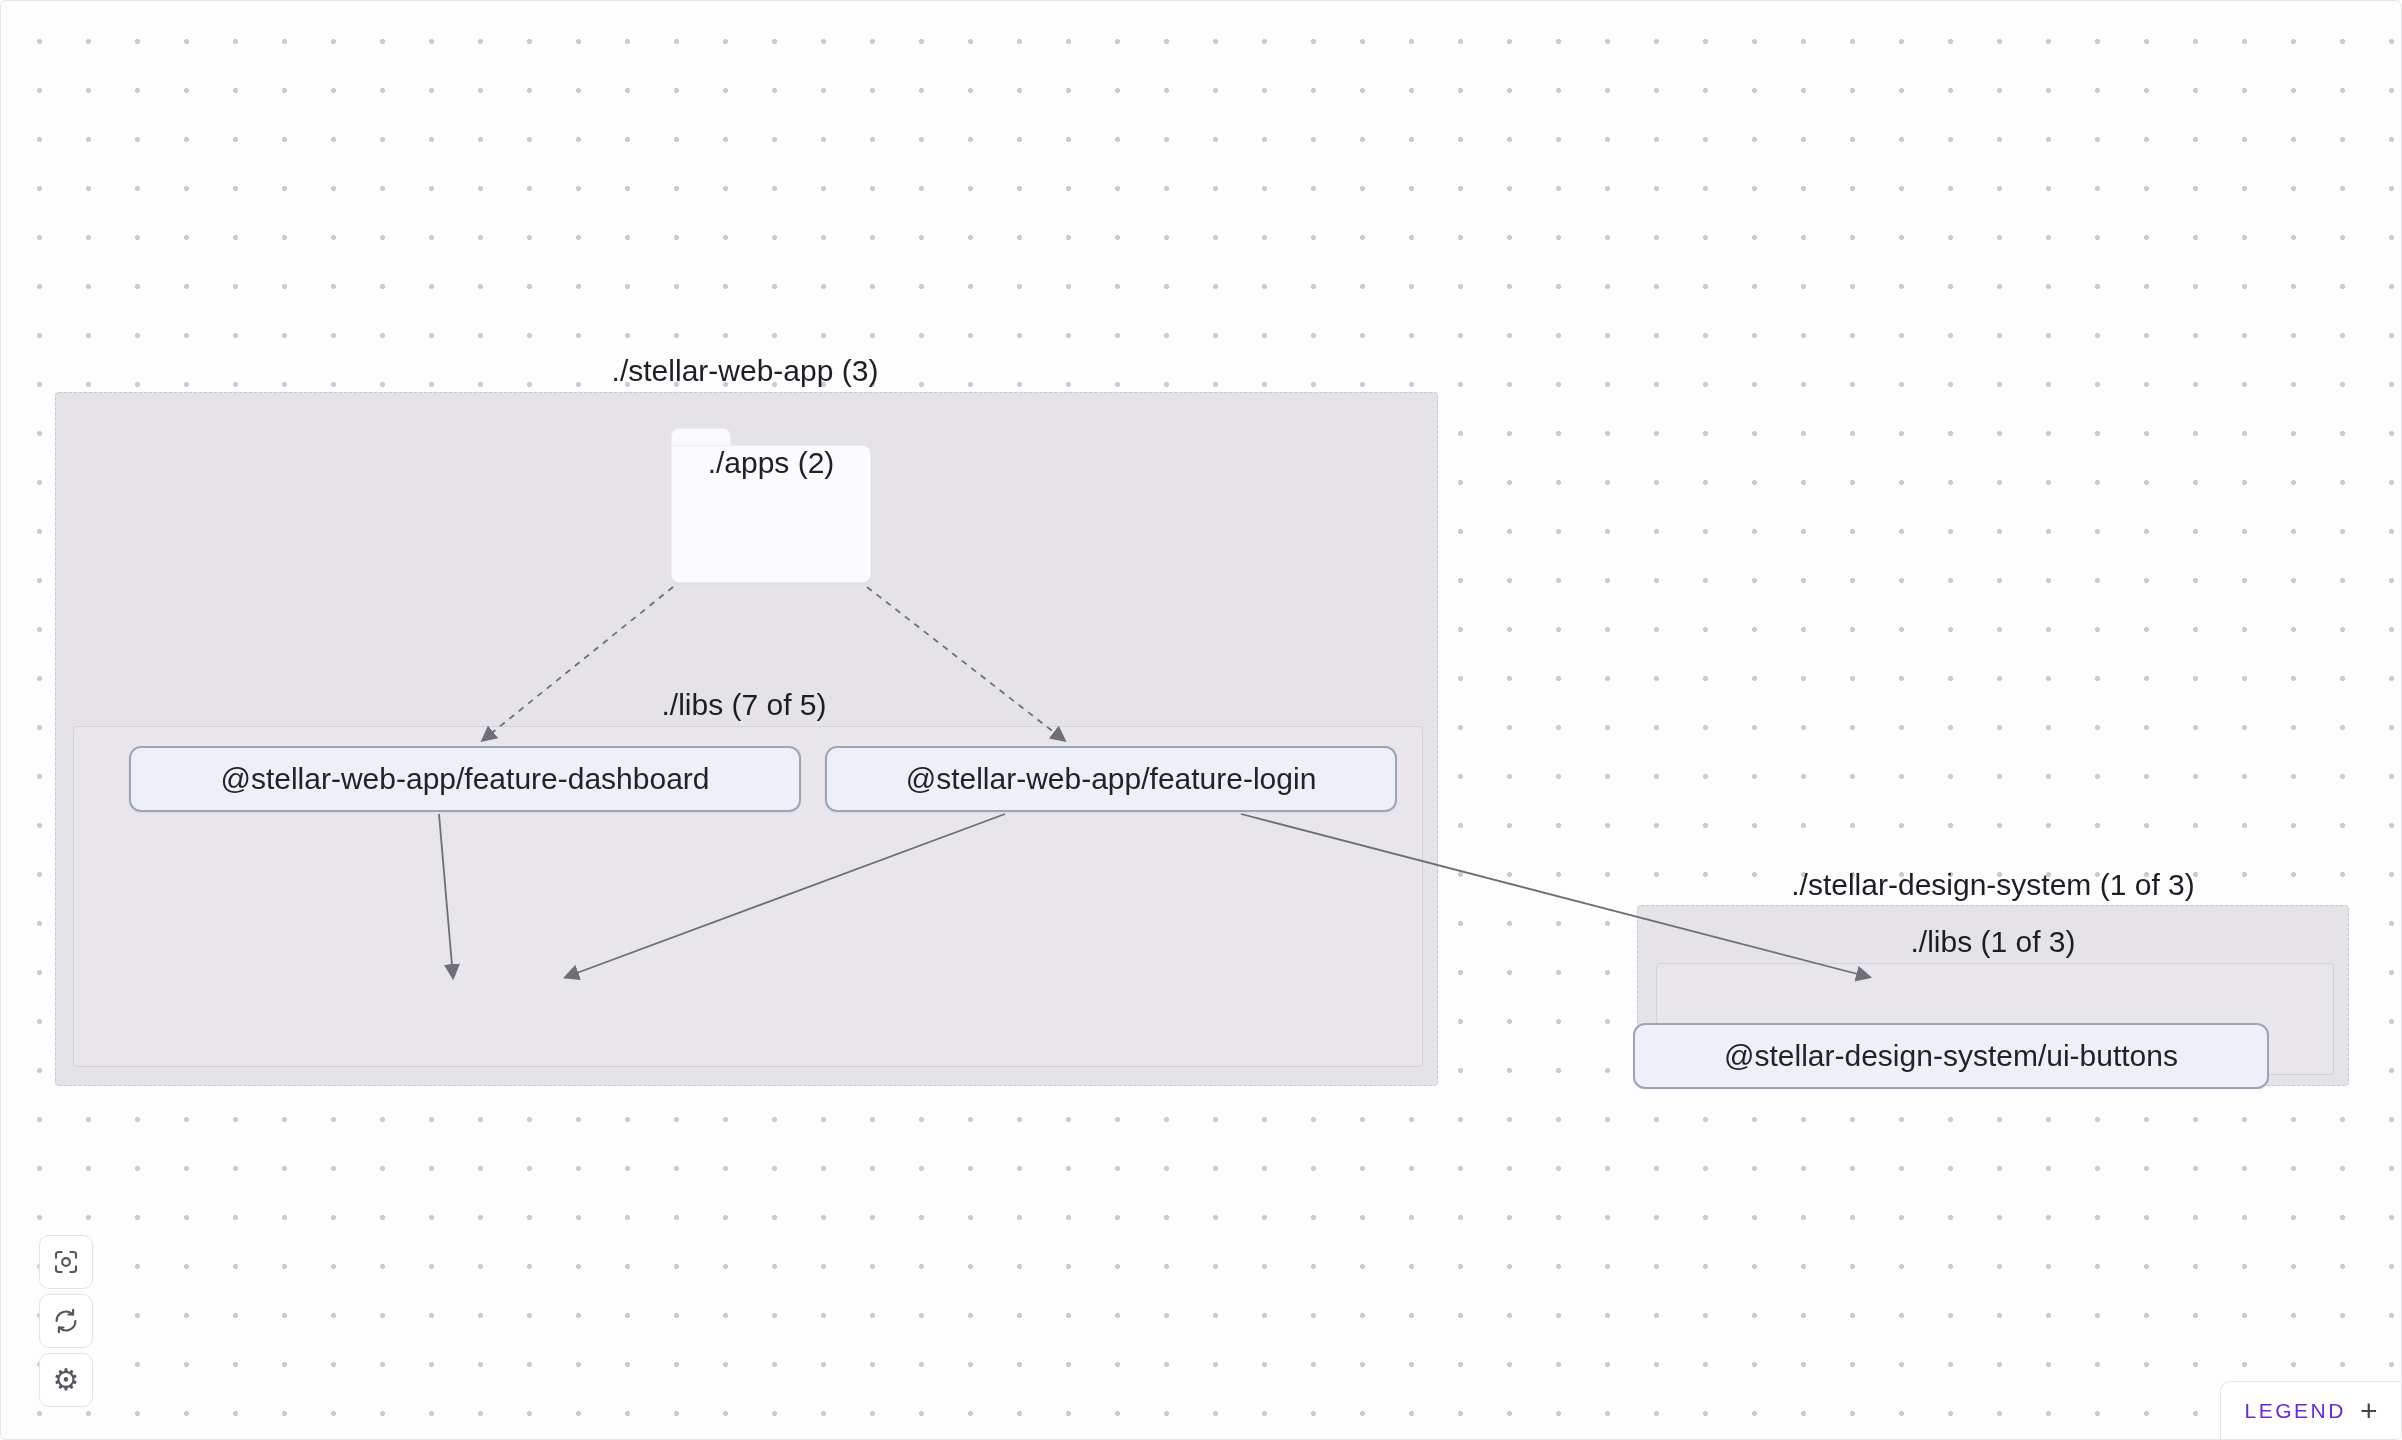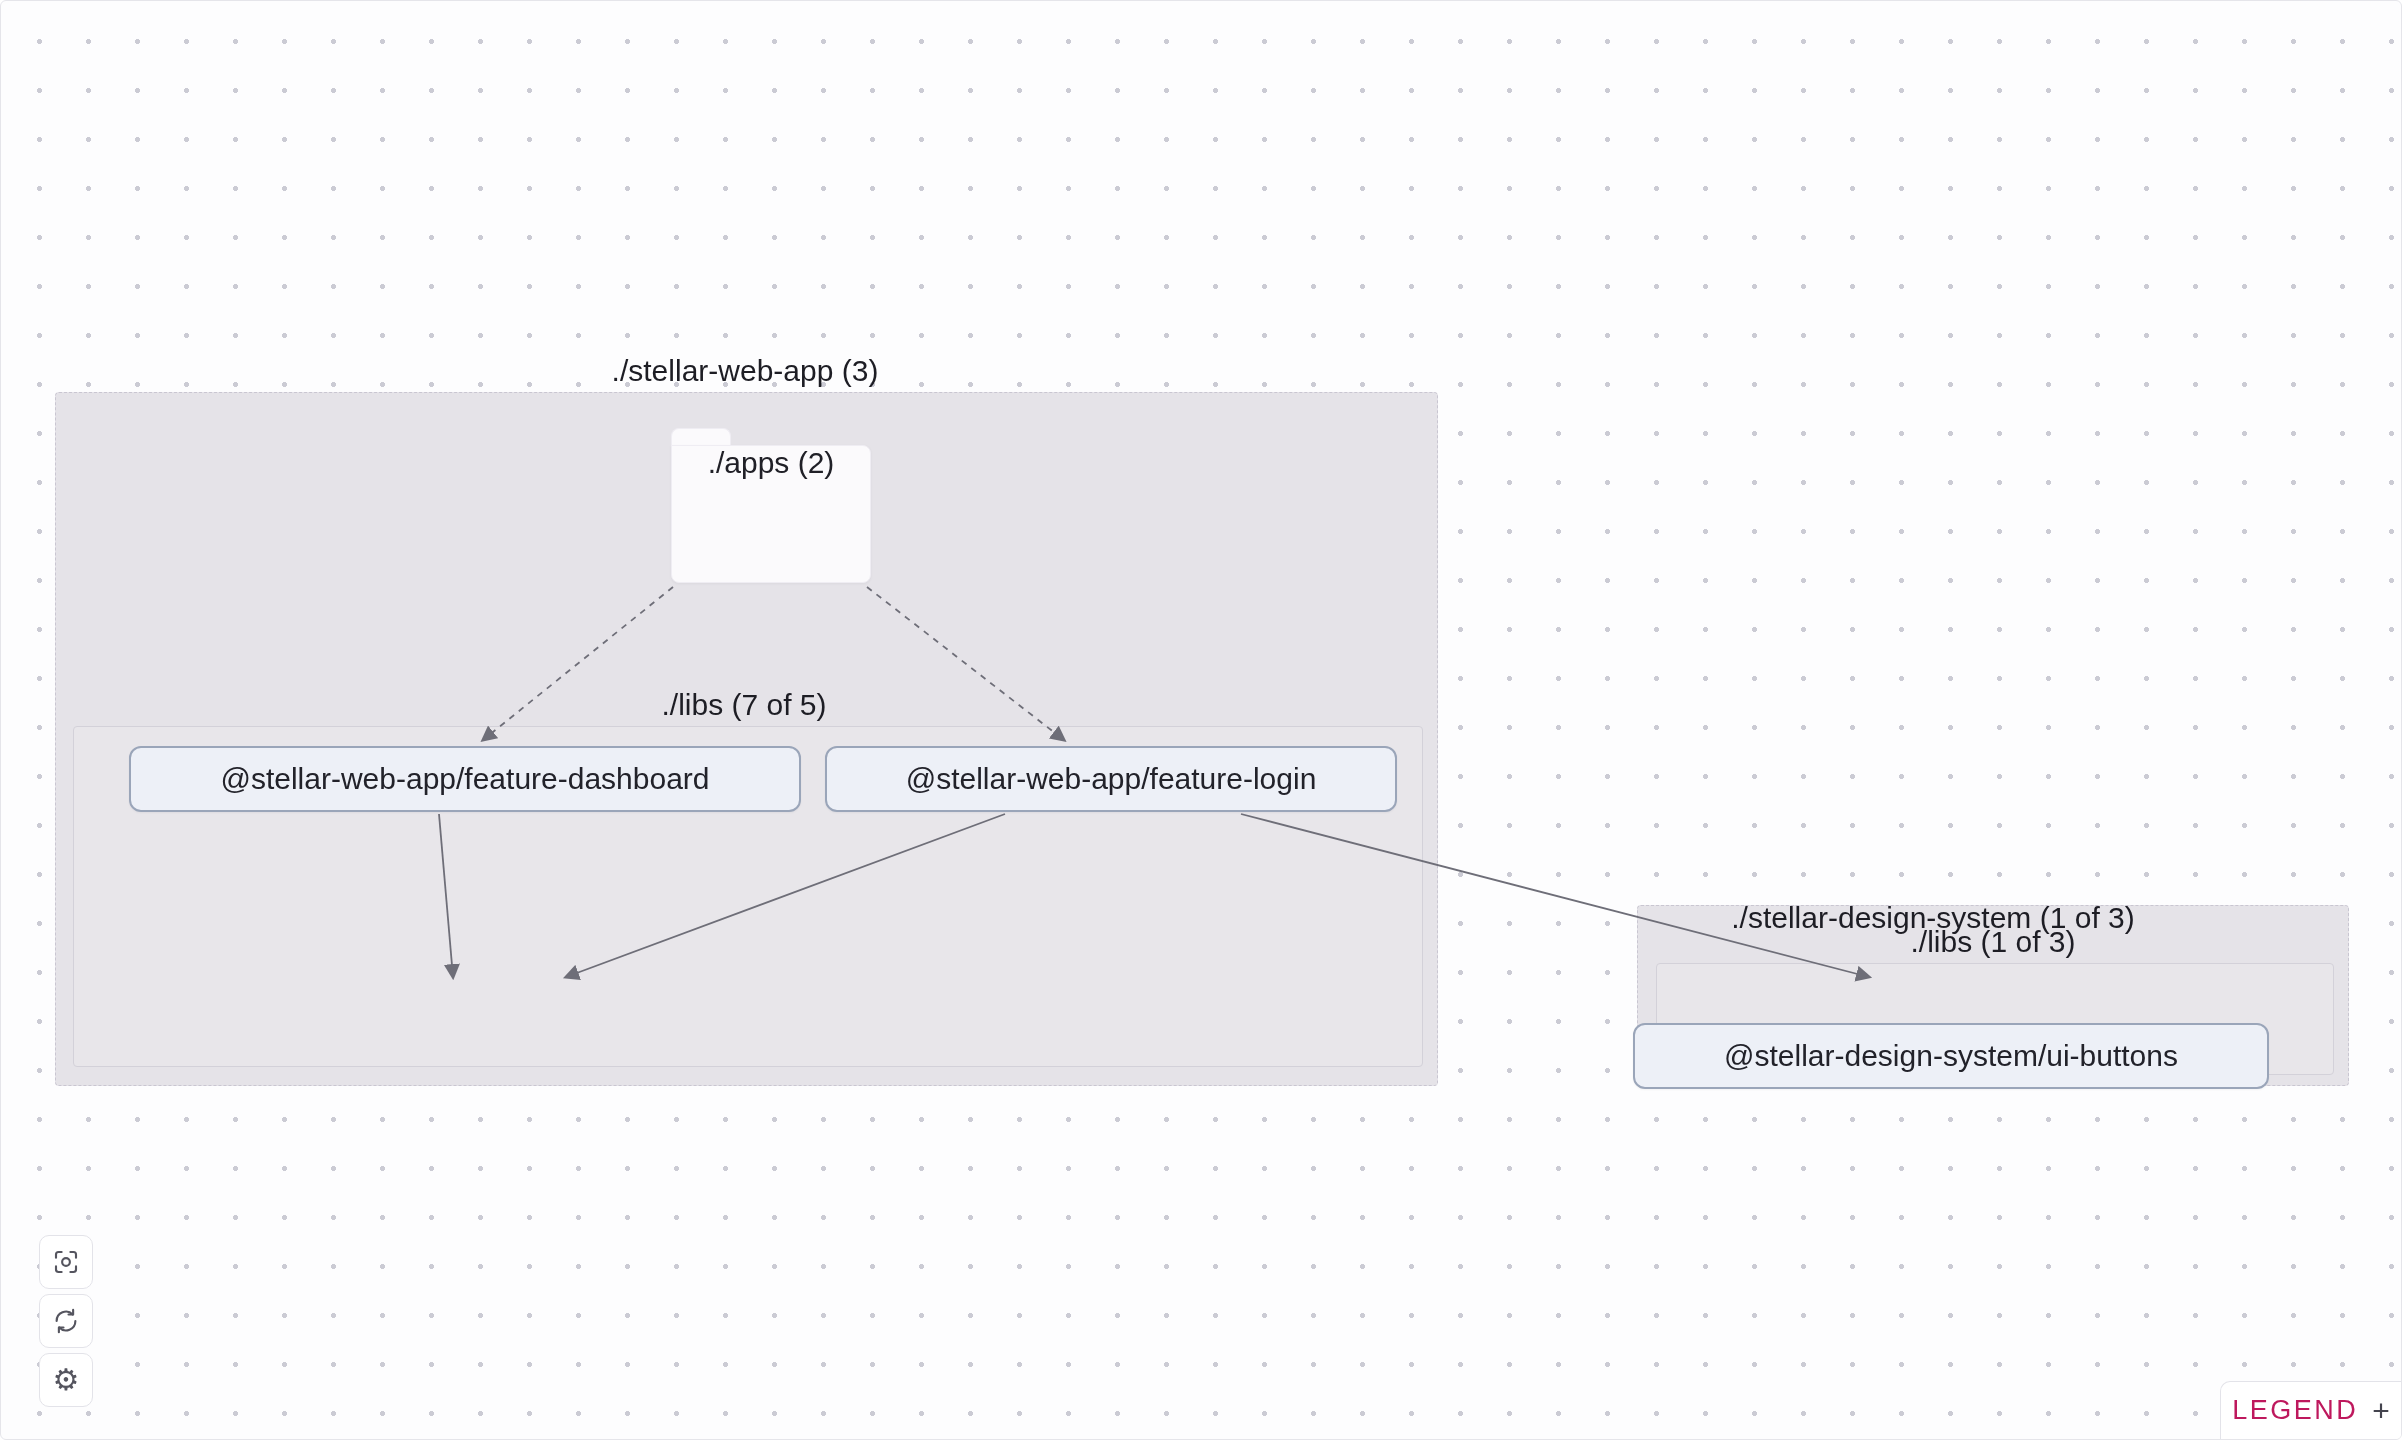--- a/index.html
+++ b/index.html
@@ -25,21 +25,21 @@
   #g-design       { left: 1636px; top: 904px; width: 712px;  height: 181px; }
   #g-webapp-libs  { left: 72px;   top: 725px; width: 1350px; height: 341px; }
   #g-design-libs  { left: 1655px; top: 962px; width: 678px;  height: 112px; }
 
   .group-label {
     position: absolute; transform: translateX(-50%);
     font-size: 30px; color: #1d1d24; white-space: nowrap; line-height: 36px;
   }
   #lbl-webapp       { left: 744px;  top: 352px; }
   #lbl-webapp-libs  { left: 743px;  top: 686px; }
-  #lbl-design       { left: 1932px; top: 866px; margin-top: 33px; }
+  #lbl-design       { left: 1992px; top: 866px; }
   #lbl-design-libs  { left: 1992px; top: 923px; }
 
   .edges { position: absolute; left: 0; top: 0; width: 2402px; height: 1440px; pointer-events: none; }
 
   .folder-tab {
     position: absolute; left: 670px; top: 427px; width: 60px; height: 28px;
     background: #fbfafc; border: 1px solid #efedf3; border-bottom: none;
     border-radius: 8px 8px 0 0;
   }
   .folder {
@@ -77,21 +77,21 @@
   .tool-btn svg { width: 30px; height: 30px; }
   .gear-glyph { font-family: "DejaVu Sans", sans-serif; font-size: 30px; line-height: 1; color: #55555f; }
 
   .legend {
     position: absolute; right: 0; bottom: 0; width: 181px; height: 58px;
     background: #ffffff; border: 1px solid #e3e3e9; border-right: none; border-bottom: none;
     border-top-left-radius: 10px;
     display: flex; align-items: center; justify-content: center; gap: 14px;
     cursor: pointer;
   }
-  .legend-text { font-size: 27px; letter-spacing: 2.5px; color: #be185d; }
+  .legend-text { font-size: 21px; letter-spacing: 2.5px; color: #6d28d9; }
   .legend-plus { font-size: 30px; font-weight: 300; color: #44444e; line-height: 1; }
 </style>
 </head>
 <body>
 
 <div class="canvas">
 
   <div class="group outer" id="g-webapp"></div>
   <div class="group outer" id="g-design"></div>
   <div class="group inner" id="g-webapp-libs"></div>

